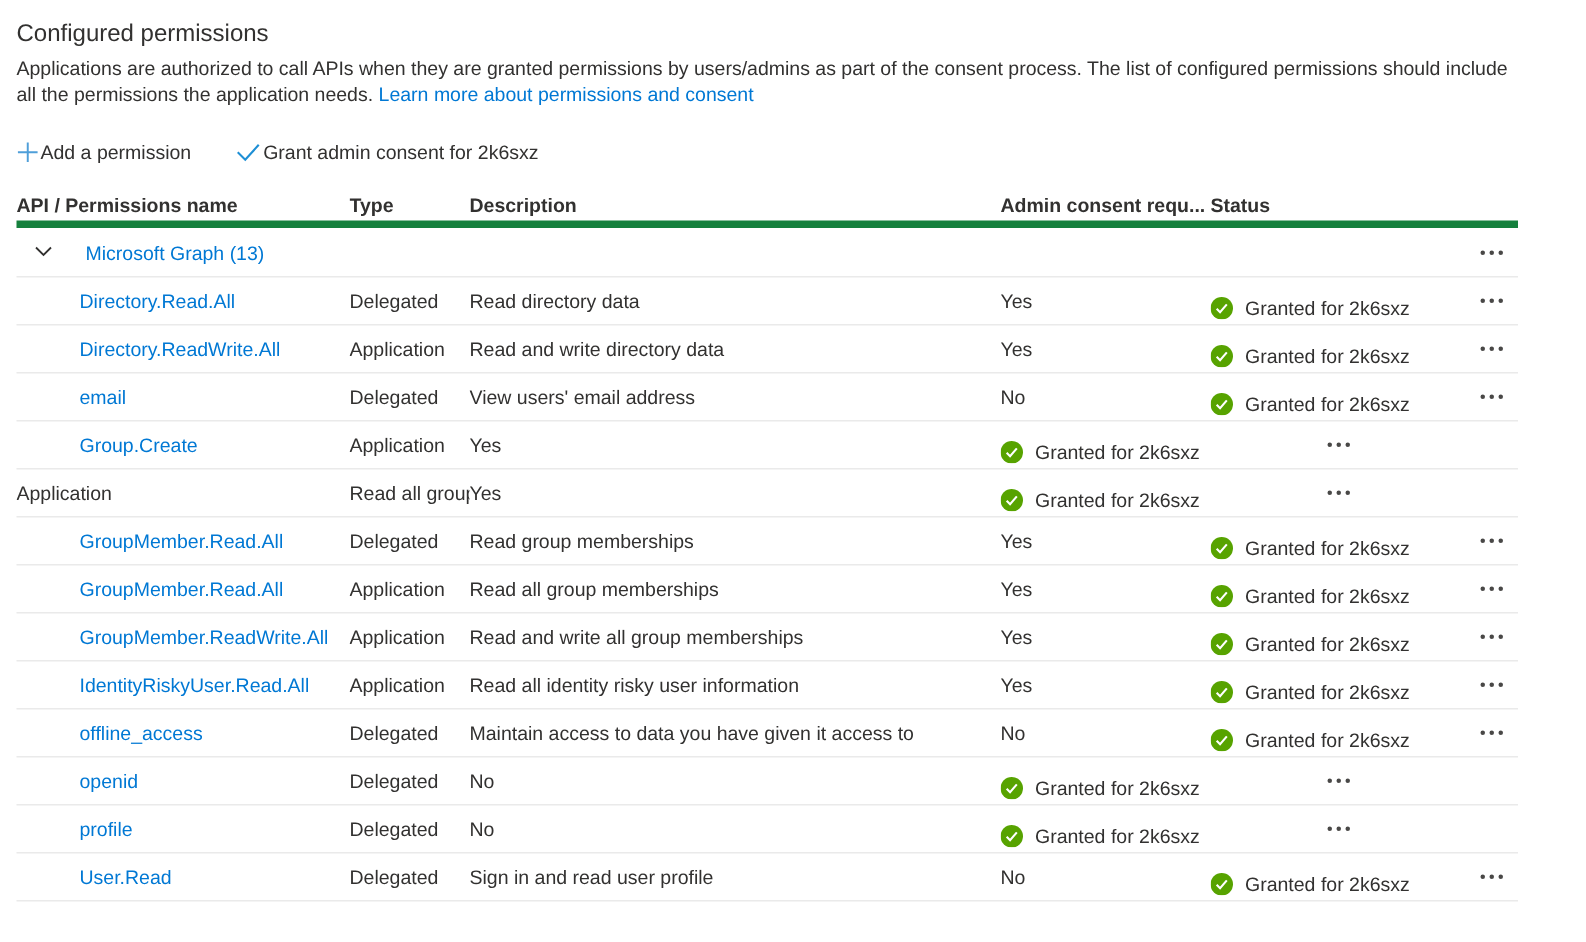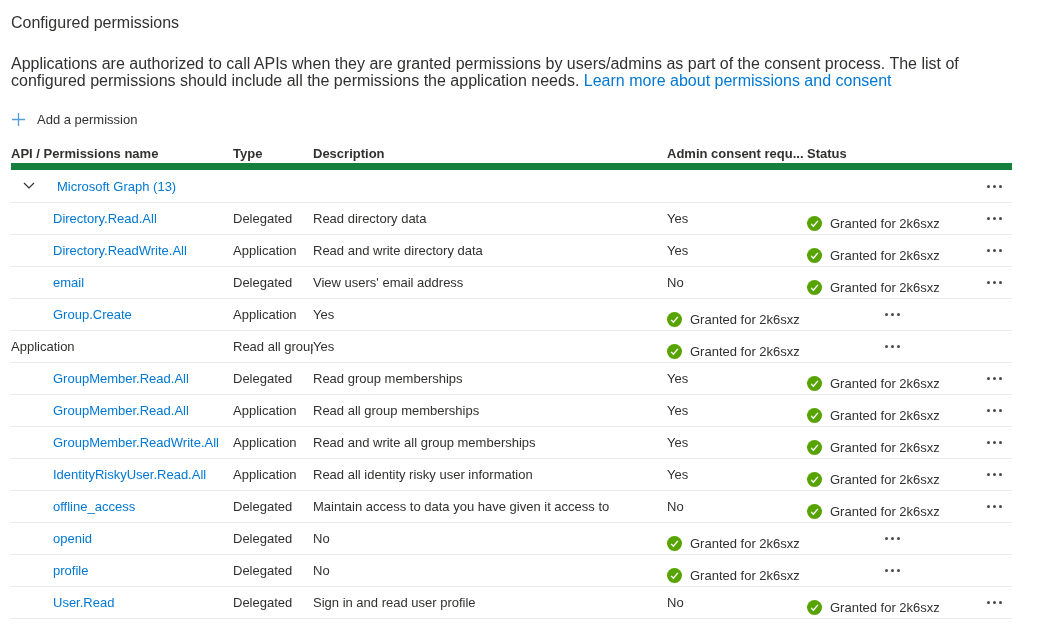--- a/index.html
+++ b/index.html
@@ -6,39 +6,39 @@
   html, body { margin:0; padding:0; }
   body {
     width:1057px; height:628px; background:#ffffff;
     font-family:"Liberation Sans", sans-serif; color:#323130;
     overflow:hidden;
   }
   .page { padding:14px 0 0 11px; }
 
   .page-title { font-size:16px; font-weight:400; margin:0; color:#323130; }
 
-  .desc { width:996px; font-size:16px; line-height:17px; margin:23px 0 0 0; color:#323130; }
+  .desc { width:996px; font-size:13px; line-height:17px; margin:5px 0 0 0; color:#323130; }
   a { color:#0078d4; text-decoration:none; cursor:pointer; }
 
   .toolbar { margin-top:23px; display:flex; align-items:center; gap:30px; }
   .toolbar button {
-    display:flex; align-items:center; gap:11px;
+    display:flex; align-items:center; gap:1px;
     background:none; border:none; padding:0; cursor:pointer;
     font-family:"Liberation Sans", sans-serif; font-size:13px; color:#323130;
   }
   .toolbar .icon { display:flex; align-items:center; }
 
   .table { margin-top:16px; width:1001px; }
   .row {
     display:grid;
     grid-template-columns:222px 80px 354px 140px 170px 35px;
     align-items:center; height:32px;
     border-bottom:1px solid #eaeaea; font-size:13px;
   }
-  .header-row { height:27px; font-weight:700; border-bottom:7px solid #15803d; }
+  .header-row { height:27px; font-weight:700; border-bottom:5px solid #15803d; }
   .group-row { height:33px; }
   .cell { overflow:hidden; white-space:nowrap; }
   .cell.name { padding-left:42px; }
   .header-row .cell.name { padding-left:0; }
   .group-cell { grid-column:1 / 6; display:flex; align-items:center; gap:22px; padding-left:12px; }
   .cell.status { display:flex; align-items:flex-end; gap:8px;margin-top:10px; }
   .cell.actions { display:flex; justify-content:center; }
   .more-btn { background:none; border:none; cursor:pointer; padding:3px 5px; }
   .dots { display:flex; gap:3px; }
   .dots i { width:3px; height:3px; border-radius:50%; background:#494847; display:block; }
@@ -54,20 +54,28 @@
     <a href="#">Learn more about permissions and consent</a></p>
 
   <div class="toolbar">
     <button>
       <span class="icon">
         <svg width="15" height="15" viewBox="0 0 16 16">
             <path d="M8 1v14M1 8h14" stroke="#4f9fd9" stroke-width="1.4" fill="none"></path>
           </svg>
       </span>
       <span>Add a permission</span>
+    </button>
+    <button>
+      <span class="icon">
+        <svg width="17" height="13" viewBox="0 0 17 13">
+            <path d="M1.5 6.5l5 5L15.5 1.5" stroke="#1e8fd5" stroke-width="1.4" fill="none"></path>
+          </svg>
+      </span>
+      <span>Grant admin consent for 2k6sxz</span>
     </button>
   </div>
 
   <div class="table">
 
     <div class="row header-row">
       <div class="cell name">API / Permissions name</div>
       <div class="cell">Type</div>
       <div class="cell">Description</div>
       <div class="cell">Admin consent requ...</div>

